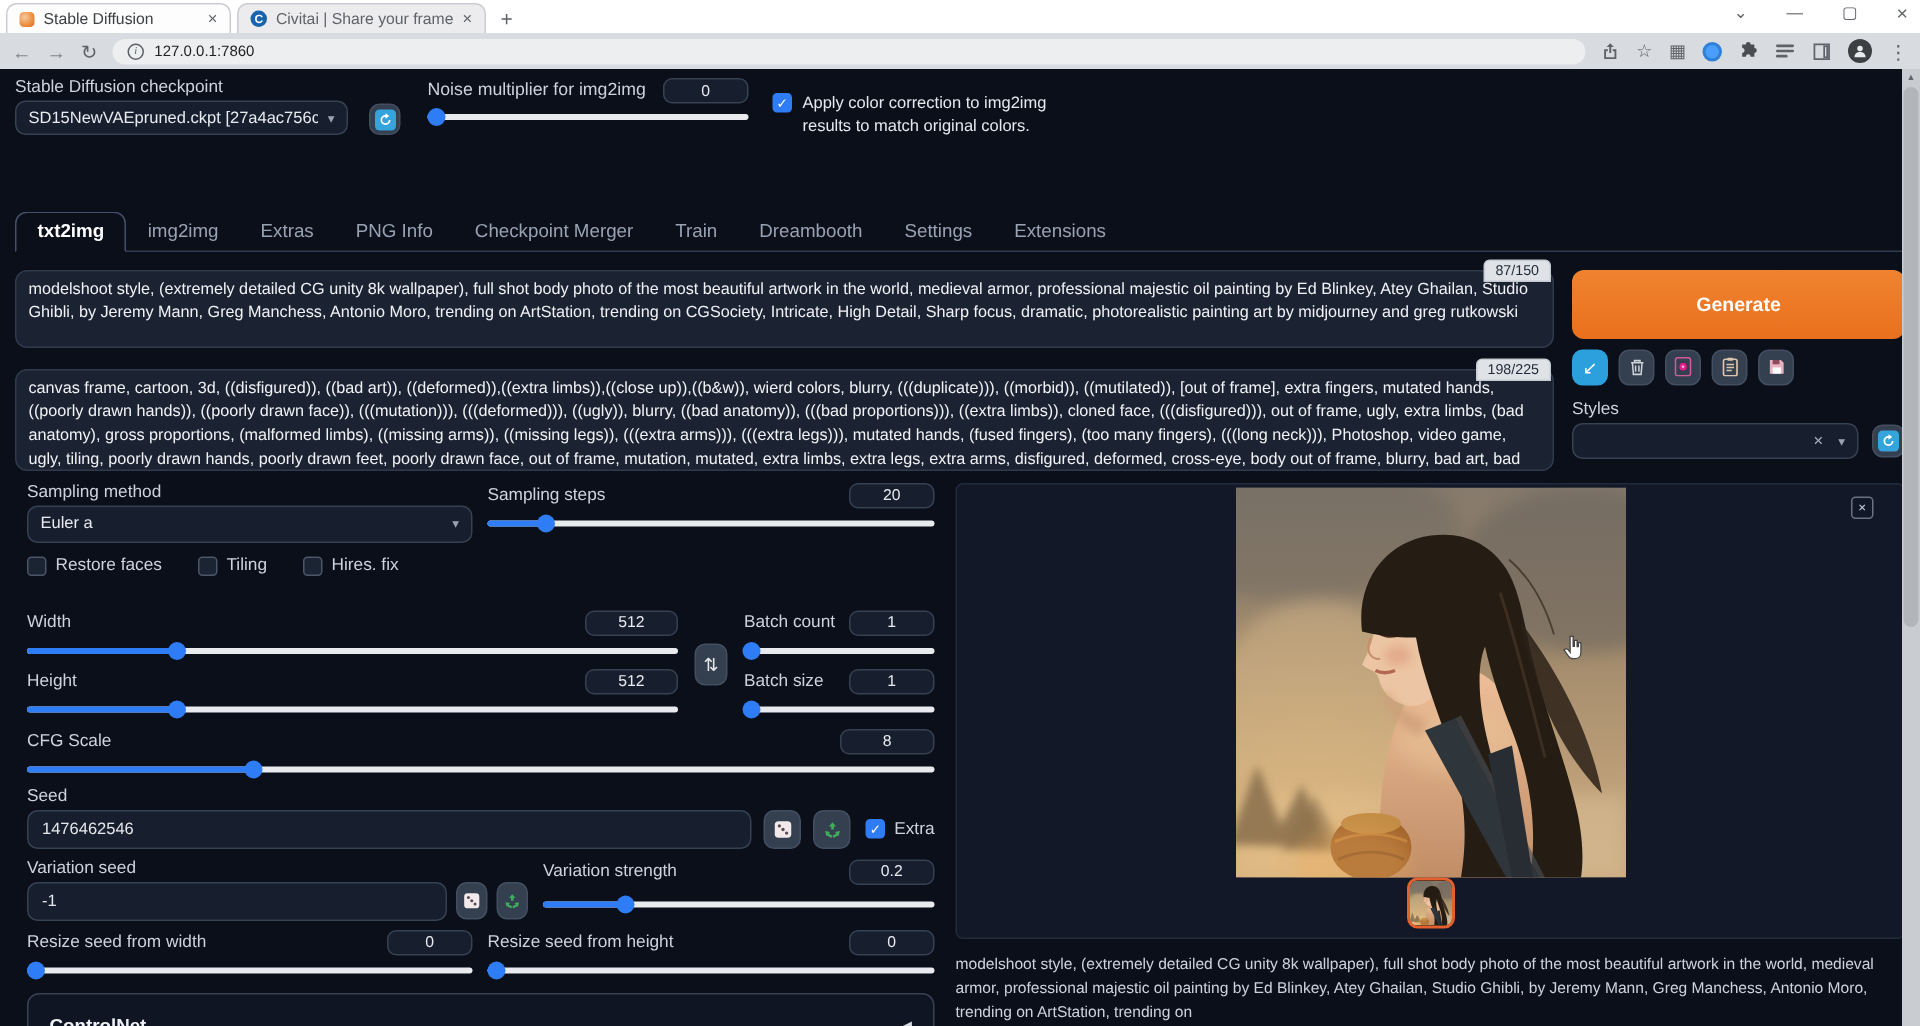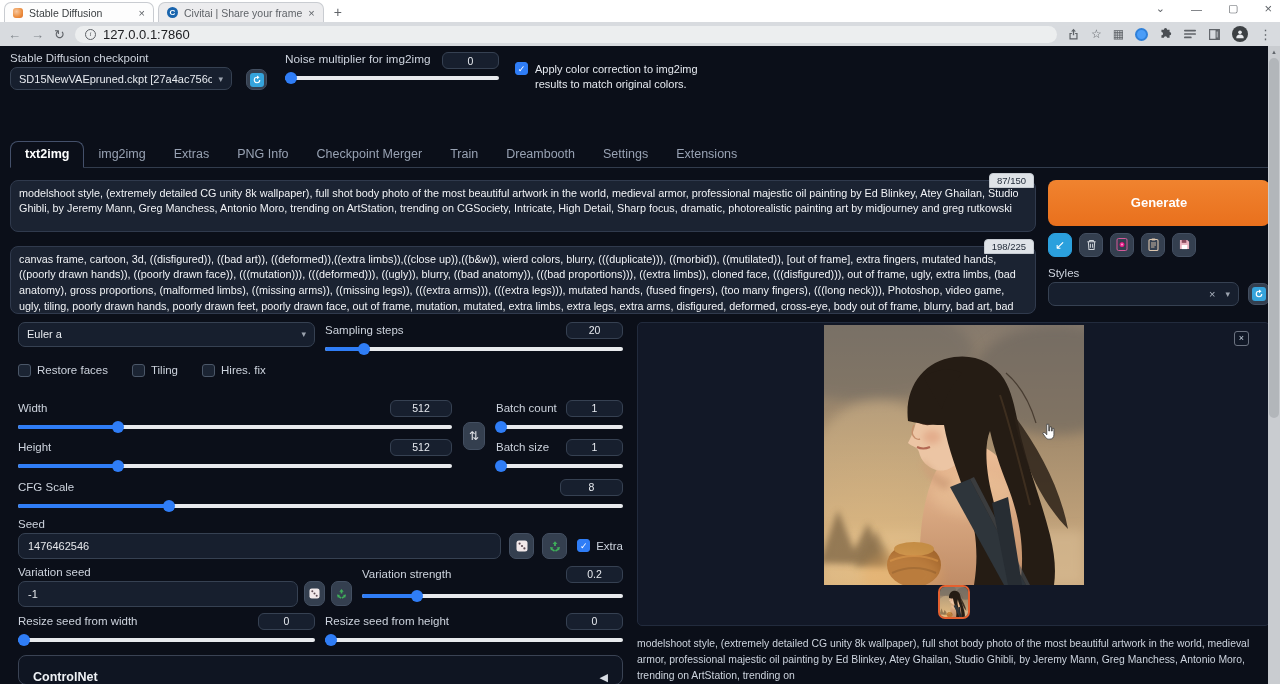--- a/index.html
+++ b/index.html
@@ -14,21 +14,21 @@
   .btab .tclose { font-size:11px; color:#5f6368; }
   .fav1 { width:10px; height:10px; border-radius:3px; background:radial-gradient(circle at 35% 35%, #f7c8a0, #ec8d3d 60%, #d96b2a); flex:none;}
   .fav2 { width:11px; height:11px; border-radius:50%; background:#1964ad; color:#fff; font-size:8px; font-weight:bold; display:flex; align-items:center; justify-content:center; flex:none;}
   .newtab { font-size:14px; color:#5f6368; margin-left:10px; padding-bottom:2px;}
   .winctl { position:absolute; right:8px; top:1px; display:flex; gap:26px; color:#5f6368; font-size:11px; align-items:center;}
   .toolbar { height:24px; background:#d8dbdf; display:flex; align-items:center; padding:0 8px; gap:10px; }
   .navic { color:#80868b; font-size:13px; }
   .navic.dark { color:#5f6368; }
   .urlpill { flex:1; height:17px; background:#eceeef; border-radius:9px; display:flex; align-items:center; padding:0 10px; gap:7px; }
   .info-i { width:11px; height:11px; border:1px solid #5f6368; border-radius:50%; color:#5f6368; font-size:7px; display:flex; align-items:center; justify-content:center; font-family:"Liberation Serif",serif; font-style:italic;}
-  .urltext { font-size:13px; color:#202124; }
+  .urltext { font-size:10px; color:#202124; }
   .tbicons { display:flex; align-items:center; gap:11px; }
   .tbicons svg { display:block; }
   .bluedot { width:13px; height:13px; border-radius:50%; background:#4a9df8; border:2px solid #2f80d9;}
   .avatar { width:16px; height:16px; border-radius:50%; background:#3c4043; display:flex; align-items:center; justify-content:center; }
 
   
   .app { position:relative; width:100%; height:638px; background:#0b0f19; color:#e5e7eb; }
   .qsrow { display:flex; padding:6px 0 0 10px; }
   .qlabel { font-size:11.5px; color:#cdd3dd; margin-bottom:3px; }
   .select { background:#171f2e; border:1px solid #364152; border-radius:7px; display:flex; align-items:center; padding:0 8px; height:23px; }
@@ -336,20 +336,21 @@
           </div>
         </div>
       </div>
     </div>
 
     <div class="row2">
       <div class="paramscol">
 
         <div class="prow">
           <div class="half">
+            <div class="qlabel">Sampling method</div>
             <div class="select" style="height:25px">
               <span class="sel-val">Euler a</span>
               <span class="caret">▾</span>
             </div>
           </div>
           <div class="halfR">
             <div class="lblrow">
               <span class="lbl">Sampling steps</span>
               <div class="num">20</div>
             </div>

